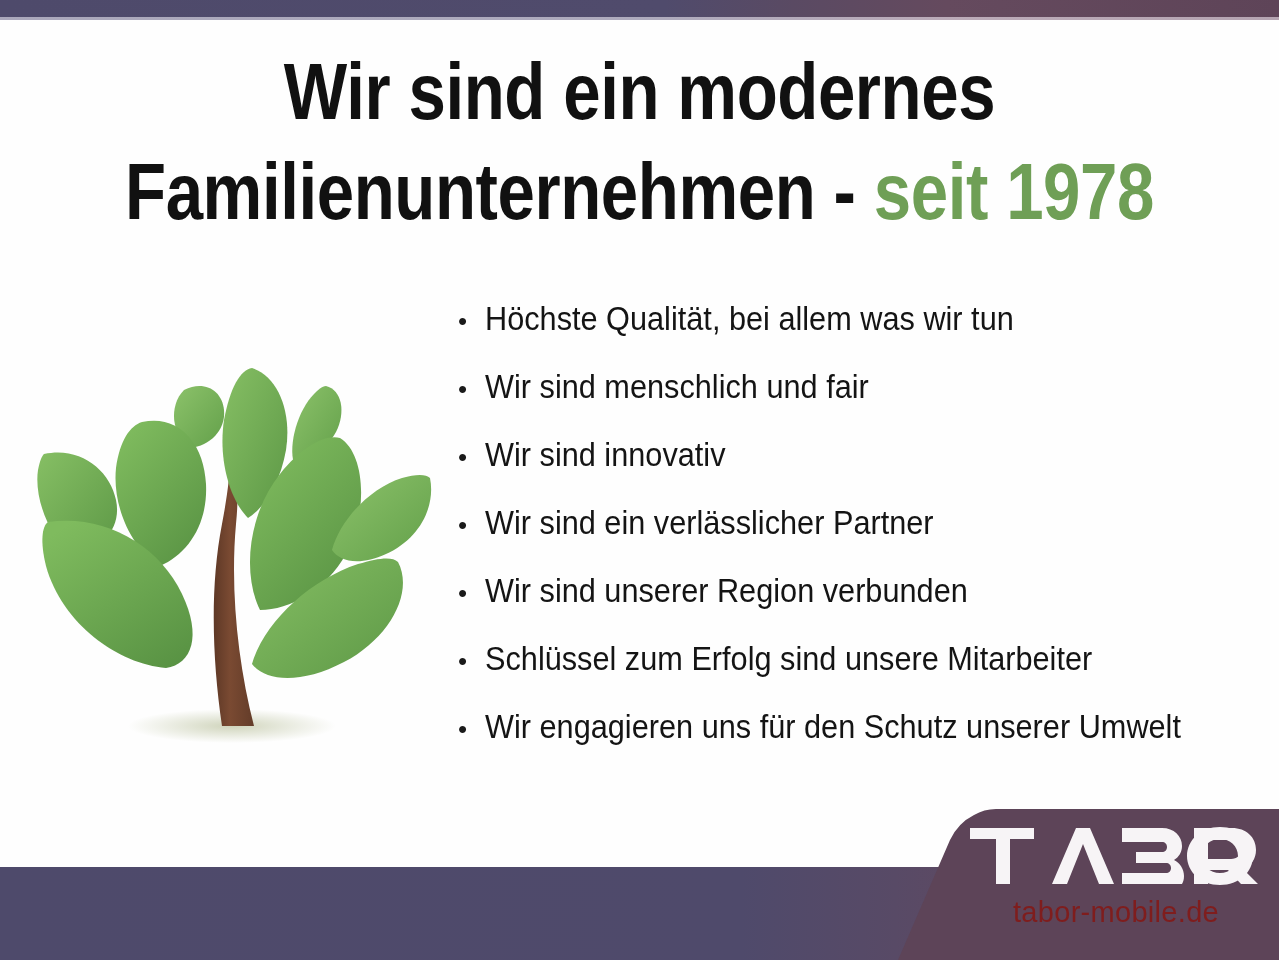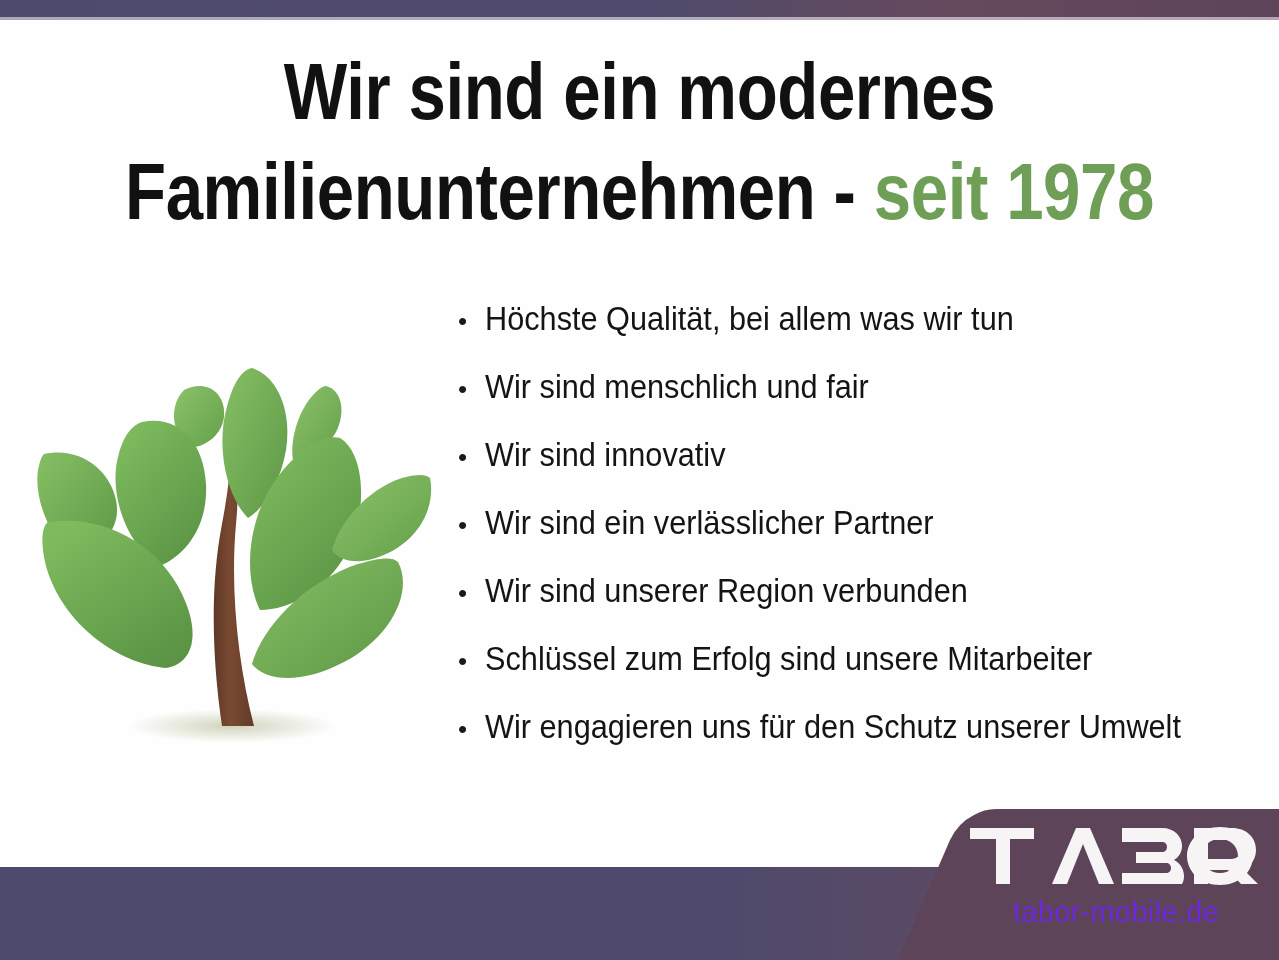--- a/index.html
+++ b/index.html
@@ -132,21 +132,21 @@
     color: #f7f4f6;
     font-size: 63px;
     font-weight: 400;
     letter-spacing: 2px;
     line-height: 1;
     height: 66px;
   }
   .logo-word svg { display: block; height: 66px; width: 300px; }
   .logo-url {
     display: block;
-    color: #6d28d9;
+    color: #7f1d1d;
     font-size: 29px;
     font-weight: 400;
     letter-spacing: 0.3px;
     line-height: 1;
     margin-top: 10px;
   }
 </style>
 </head>
 <body>
 

